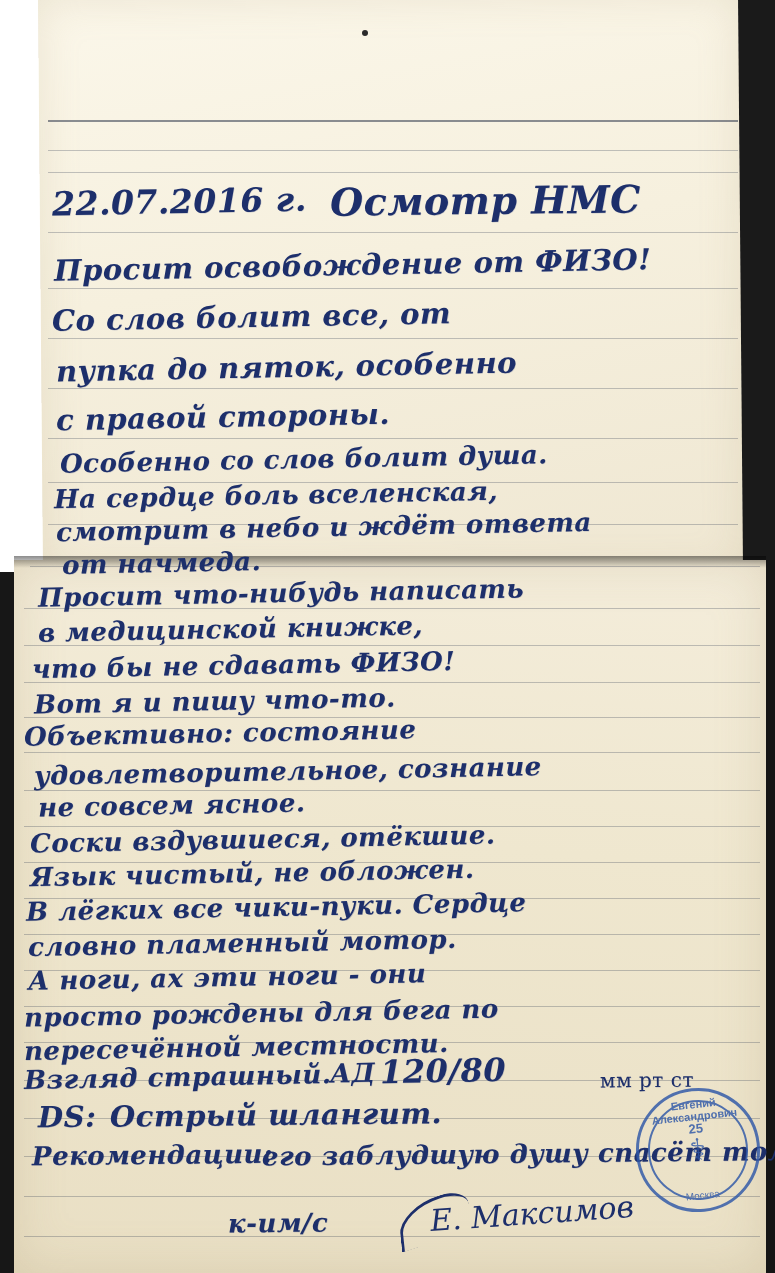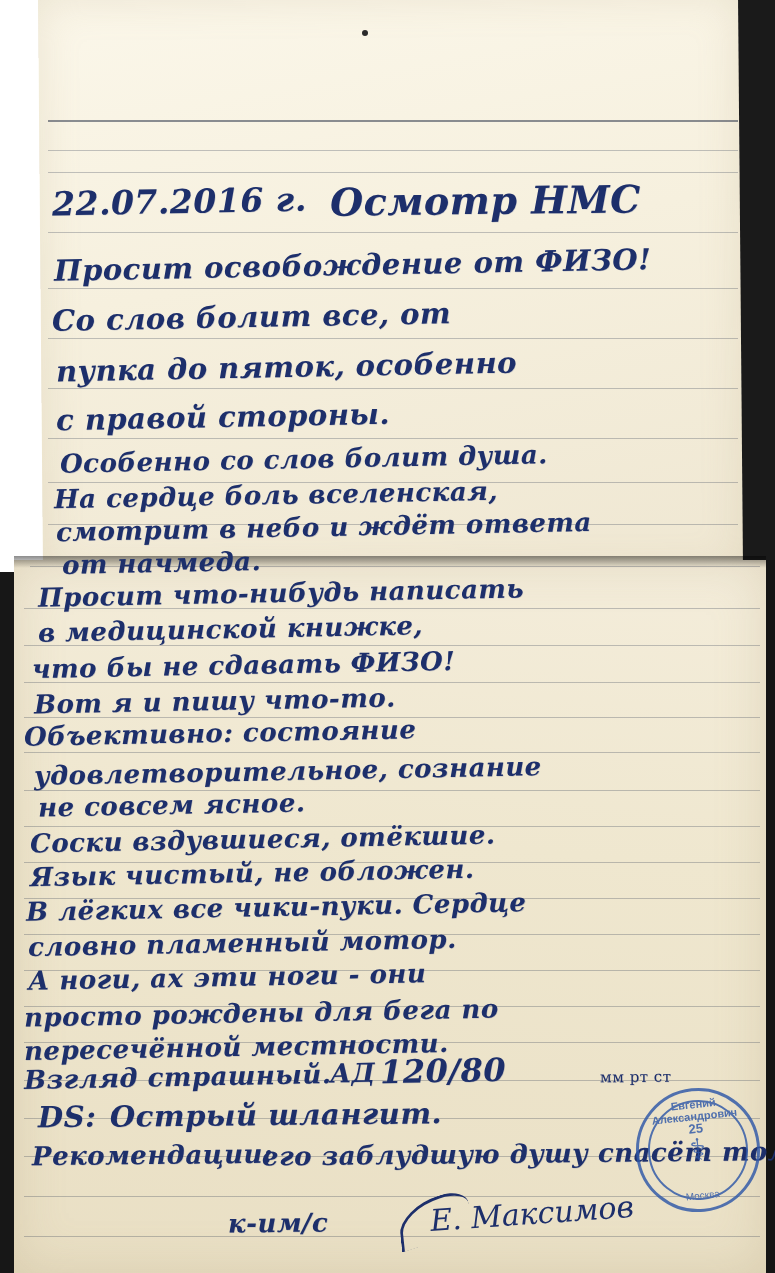--- a/index.html
+++ b/index.html
@@ -95,21 +95,21 @@
     font-family: "DejaVu Serif", serif;
     font-style: italic;
     font-weight: 600;
     white-space: nowrap;
     text-shadow: 0.5px 0.5px 0 rgba(30,50,120,0.22);
     letter-spacing: 0.5px;
   }
   .hand.big { font-size: 33px; }
   .hand.l { font-size: 29px; }
   .hand.m { font-size: 26px; }
-  .hand.xs { font-size: 15px; }
+  .hand.xs { font-size: 20px; }
   .tilt2 { transform: rotate(-1.1deg); }
   .tilt3 { transform: rotate(-0.6deg); }
 
   .ink-dot {
     position: absolute;
     width: 6px; height: 6px;
     border-radius: 50%;
     background: #2a2a2a;
     left: 362px; top: 30px;
   }

